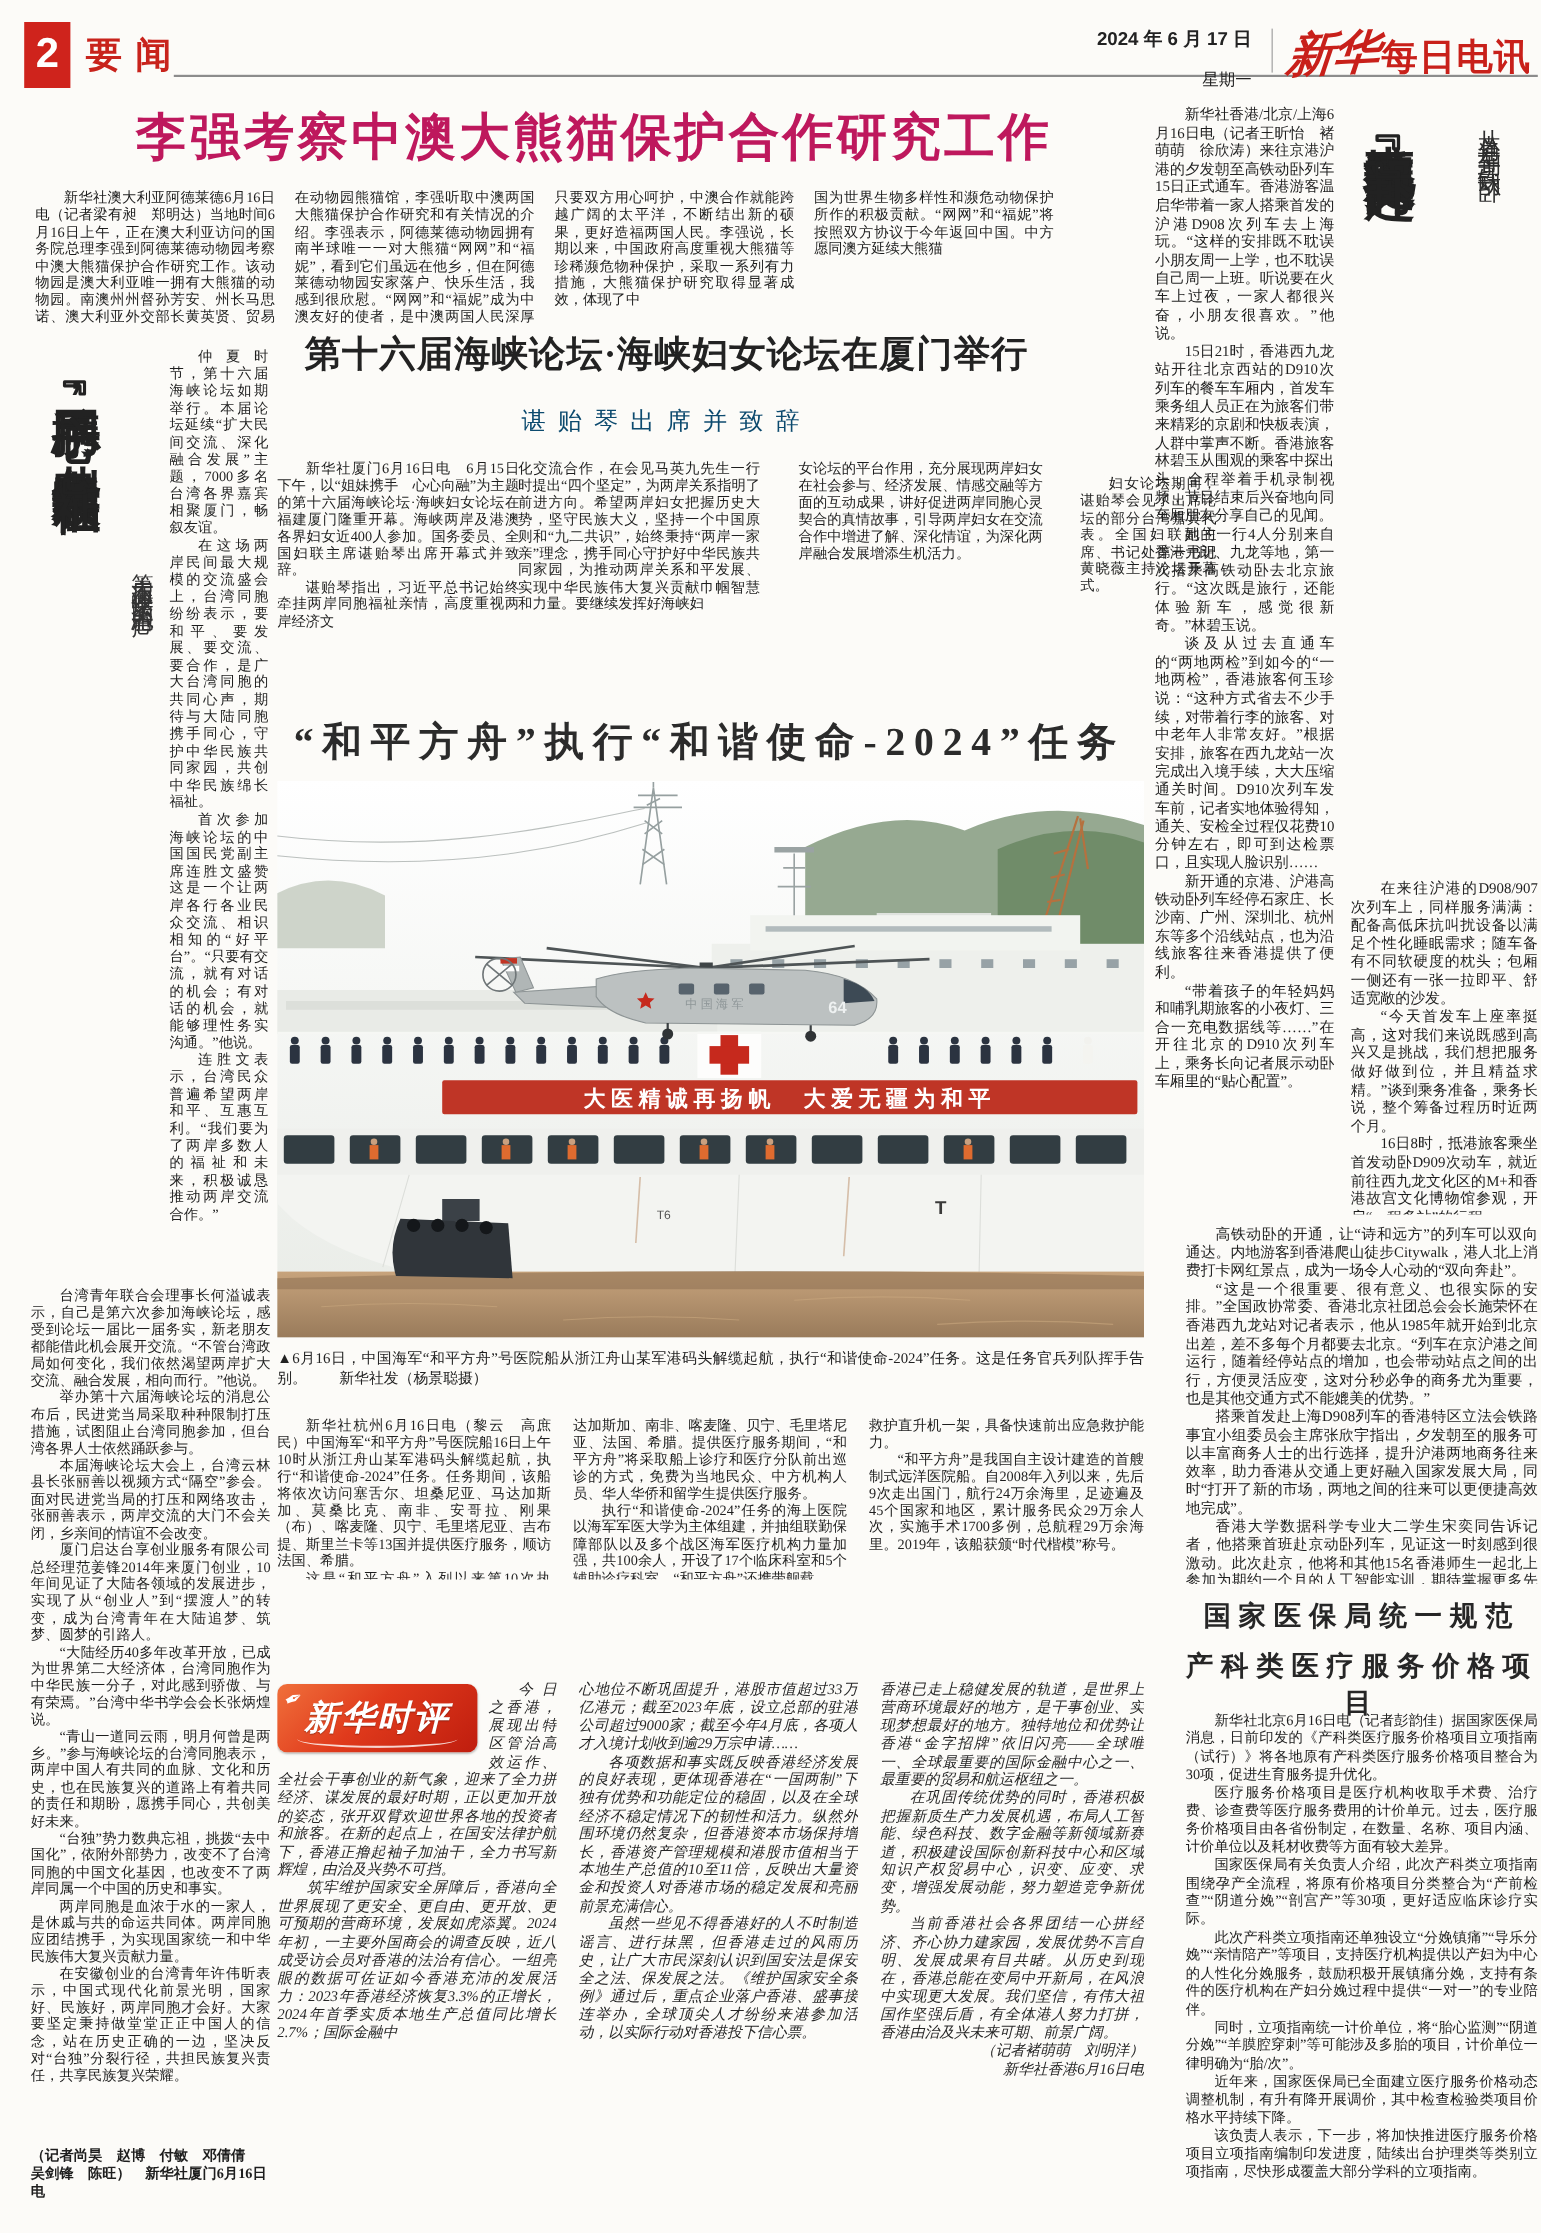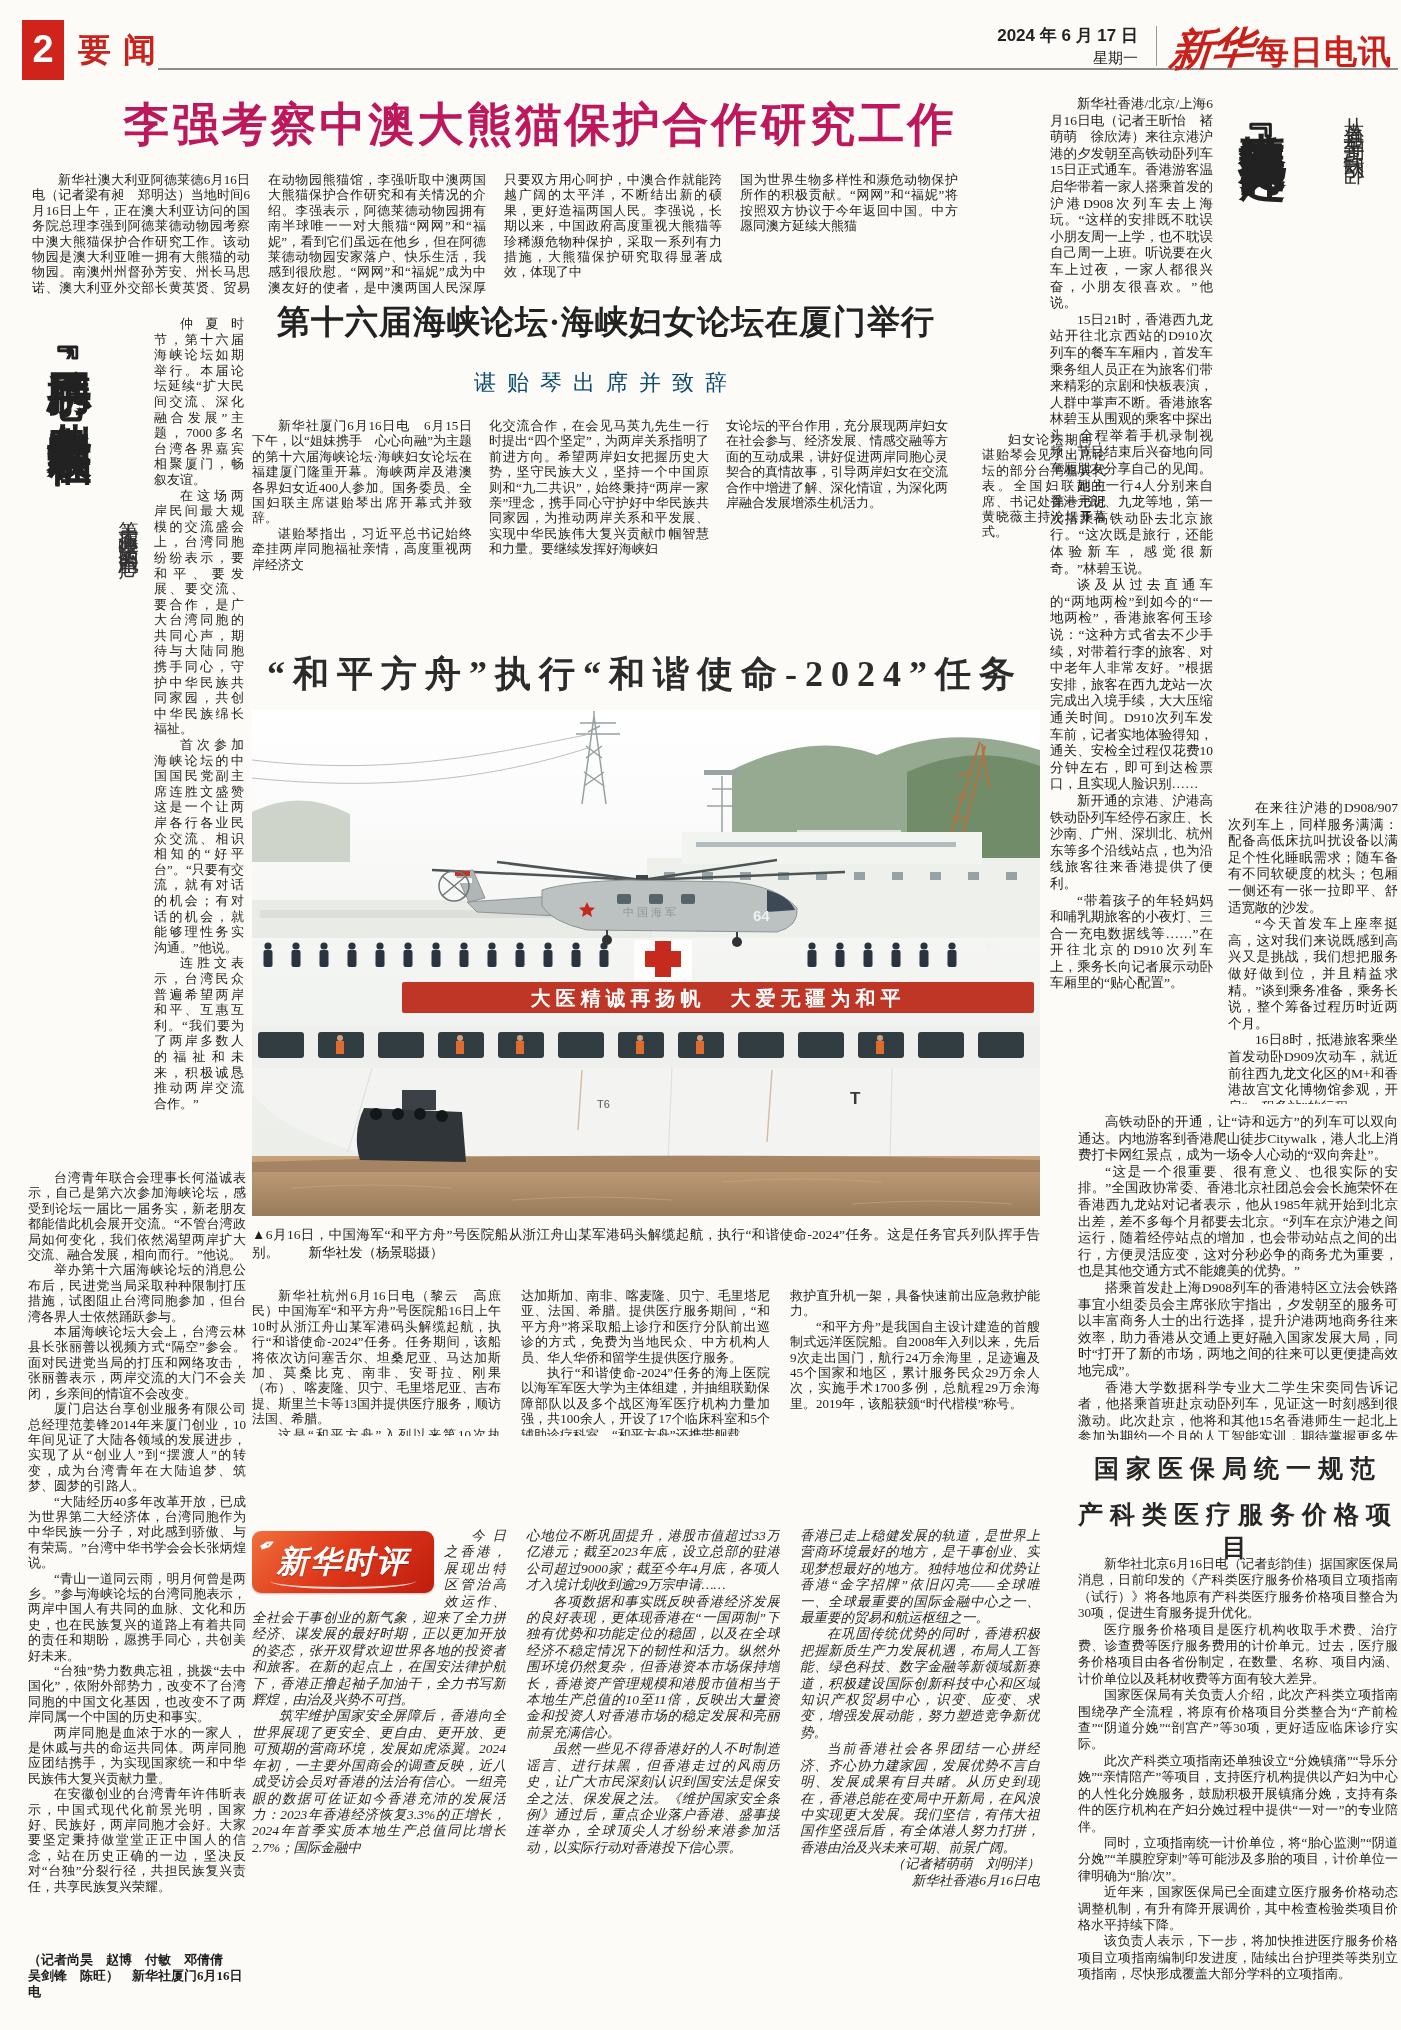--- a/index.html
+++ b/index.html
@@ -11,21 +11,21 @@
   .col p.noindent{text-indent:0;}
   
   .pagenum{position:absolute;left:22px;top:20px;width:42px;height:60px;background:#cf231c;
            color:#fff;font-weight:bold;font-size:38px;text-align:center;line-height:58px;
            font-family:"Liberation Sans",sans-serif;}
   .section{position:absolute;left:78px;top:28px;color:#c8231c;font-size:33px;font-weight:bold;letter-spacing:12px;}
   .hrule{position:absolute;left:158px;top:68px;width:1240px;height:2px;background:#8c8c8c;}
   .dateblock{position:absolute;left:960px;top:24px;width:178px;text-align:right;
              font-family:"Liberation Sans",sans-serif;color:#222;}
   .dateblock .d1{font-size:17px;font-weight:bold;}
-  .dateblock .d2{font-size:15px;margin-top:2px;}
+  .dateblock .d2{font-size:15px;margin-top:16px;}
   .vdiv{position:absolute;left:1156px;top:26px;width:1px;height:40px;background:#999;}
   .masthead{position:absolute;left:1170px;top:20px;color:#c8201a;white-space:nowrap;}
   .masthead .script{font-size:43px;font-weight:900;font-style:italic;display:inline-block;
                     transform:skewX(-8deg) rotate(-3deg);letter-spacing:-2px;}
   .masthead .rest{font-size:33px;font-weight:900;letter-spacing:1px;font-family:"Liberation Sans",sans-serif;}
   
   .h-panda{position:absolute;left:30px;top:94px;width:1020px;text-align:center;font-size:46px;
            font-weight:bold;letter-spacing:3px;color:#be185d;}
   .h-women{position:absolute;left:250px;top:300px;width:712px;text-align:center;font-size:33px;
            font-weight:bold;letter-spacing:1px;color:#222;}
@@ -112,21 +112,21 @@
     <p>在安徽创业的台湾青年许伟昕表示，中国式现代化前景光明，国家好、民族好，两岸同胞才会好。大家要坚定秉持做堂堂正正中国人的信念，站在历史正确的一边，坚决反对“台独”分裂行径，共担民族复兴责任，共享民族复兴荣耀。</p>
   </div>
   <div class="byline-strait">（记者尚昊　赵博　付敏　邓倩倩　吴剑锋　陈旺）　新华社厦门6月16日电</div>
 
   <div class="h-women">第十六届海峡论坛·海峡妇女论坛在厦门举行</div>
   <div class="sub-women">谌贻琴出席并致辞</div>
   <div class="col" style="left:252px;top:418px;width:220px;height:222px;">
     <p>新华社厦门6月16日电　6月15日下午，以“姐妹携手　心心向融”为主题的第十六届海峡论坛·海峡妇女论坛在福建厦门隆重开幕。海峡两岸及港澳各界妇女近400人参加。国务委员、全国妇联主席谌贻琴出席开幕式并致辞。</p>
     <p>谌贻琴指出，习近平总书记始终牵挂两岸同胞福祉亲情，高度重视两岸经济文</p>
   </div>
-  <div class="col" style="left:489px;top:418px;width:220px;height:222px;">
+  <div class="col" style="left:471px;top:418px;width:220px;height:222px;">
     <p class="noindent">化交流合作，在会见马英九先生一行时提出“四个坚定”，为两岸关系指明了前进方向。希望两岸妇女把握历史大势，坚守民族大义，坚持一个中国原则和“九二共识”，始终秉持“两岸一家亲”理念，携手同心守护好中华民族共同家园，为推动两岸关系和平发展、实现中华民族伟大复兴贡献巾帼智慧和力量。要继续发挥好海峡妇</p>
   </div>
   <div class="col" style="left:726px;top:418px;width:222px;height:222px;">
     <p class="noindent">女论坛的平台作用，充分展现两岸妇女在社会参与、经济发展、情感交融等方面的互动成果，讲好促进两岸同胞心灵契合的真情故事，引导两岸妇女在交流合作中增进了解、深化情谊，为深化两岸融合发展增添生机活力。</p>
   </div>
   <div class="col" style="left:982px;top:432px;width:124px;height:208px;">
     <p>妇女论坛期间，谌贻琴会见了出席论坛的部分台湾嘉宾代表。全国妇联副主席、书记处第一书记黄晓薇主持论坛开幕式。</p>
   </div>
 
   <div class="h-ark">“和平方舟”执行“和谐使命-2024”任务</div>

